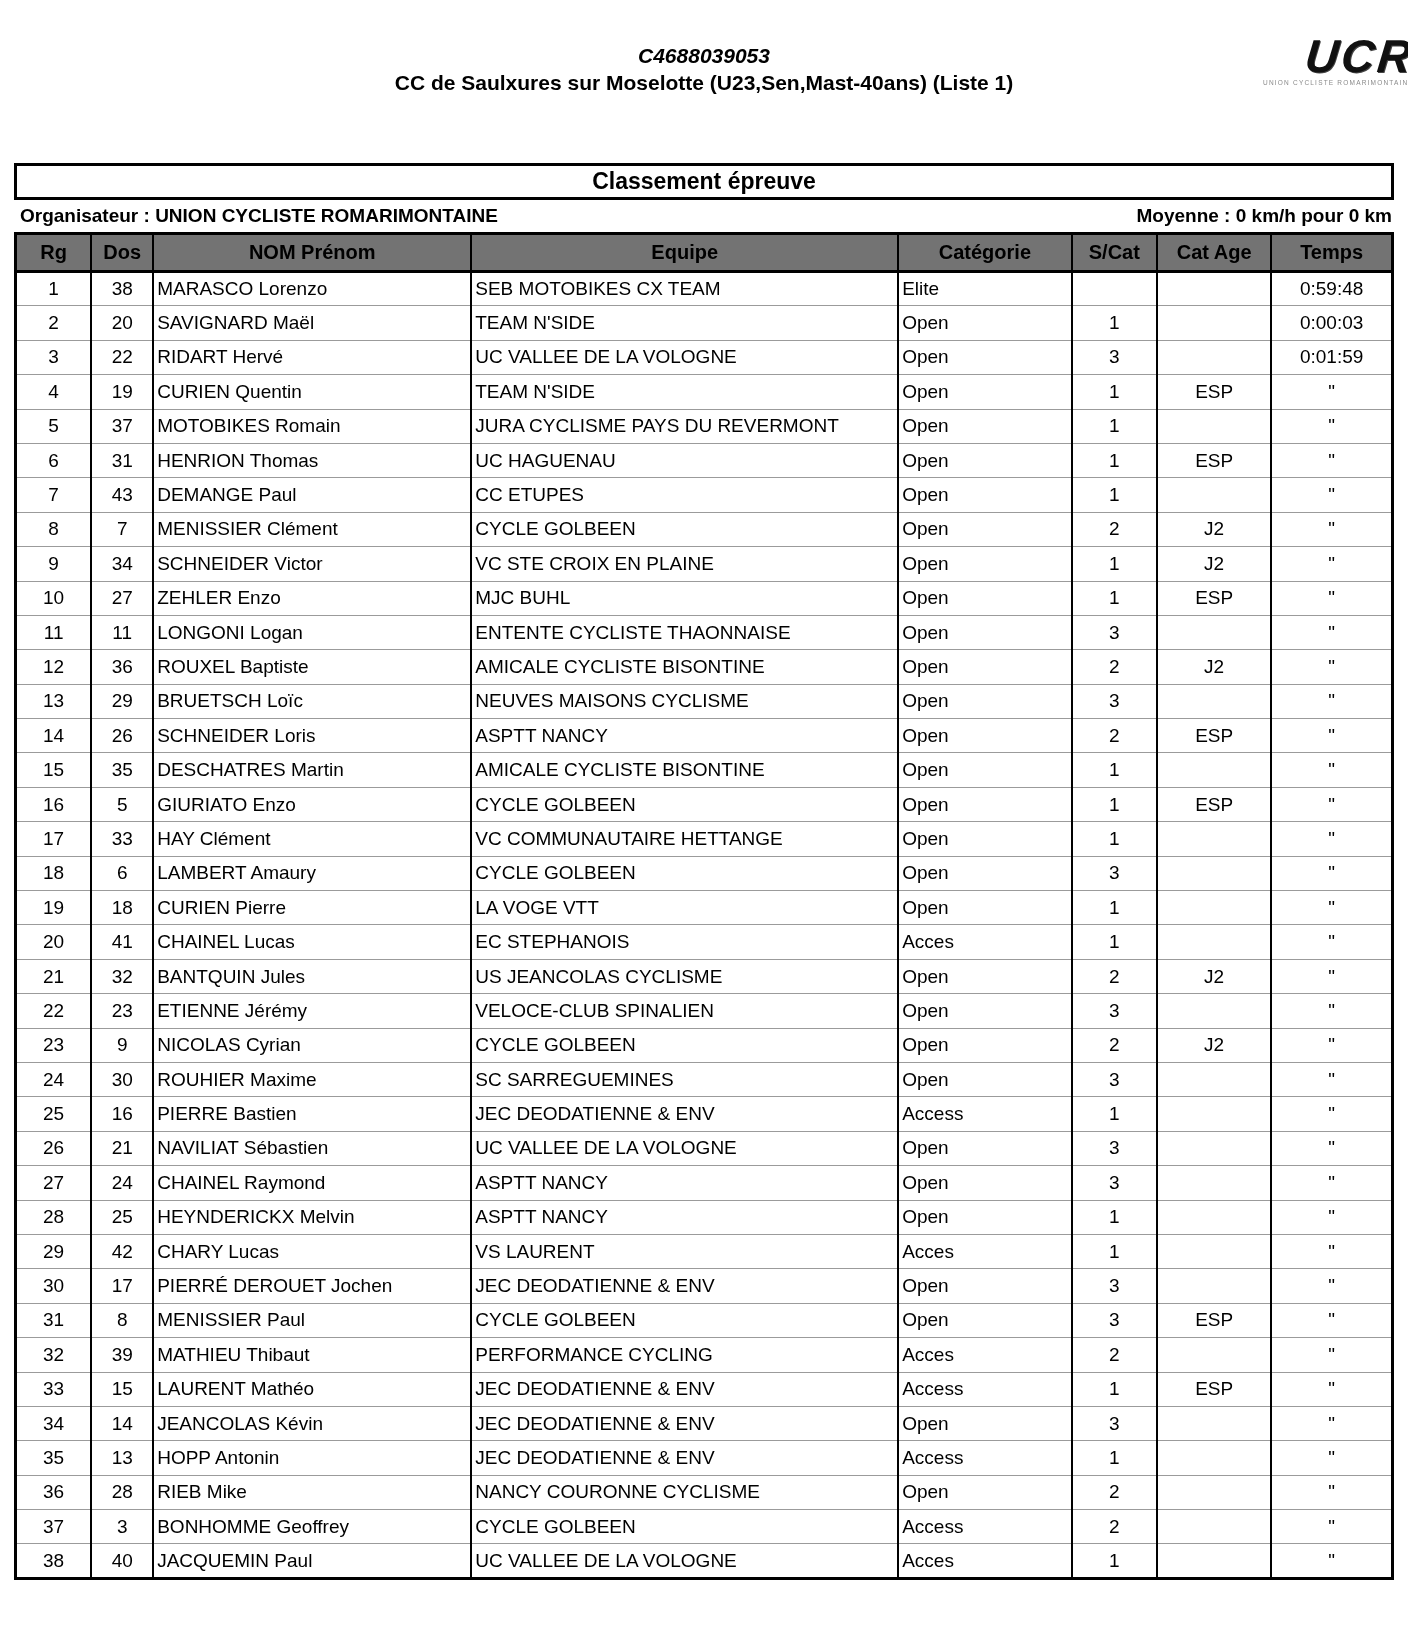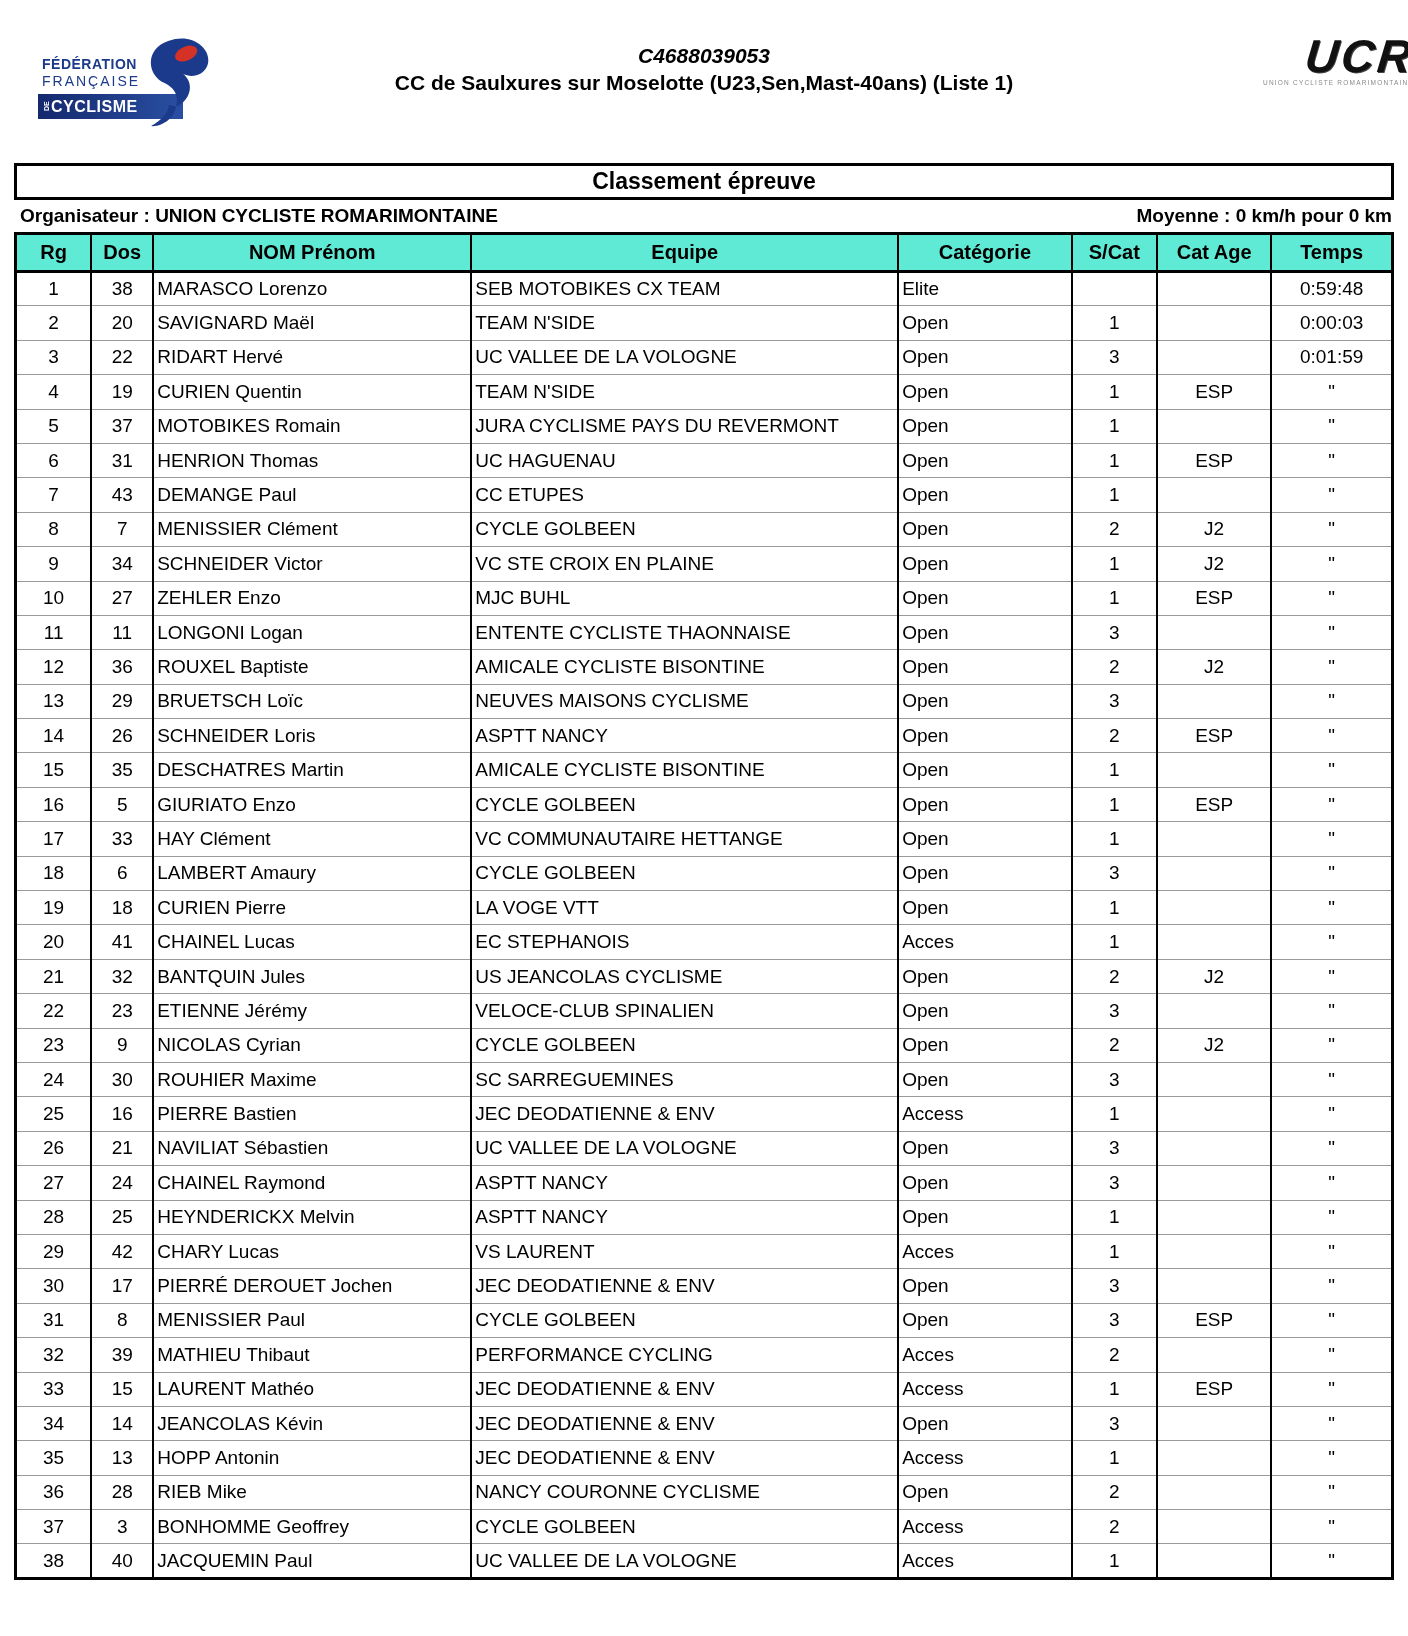--- a/index.html
+++ b/index.html
@@ -73,21 +73,21 @@
   }
 
   
   table.results {
     width: 100%;
     border-collapse: collapse;
     border: 3px solid #000;
     table-layout: fixed;
   }
   table.results thead th {
-    background: #5eead4;
+    background: #737373;
     border: 2px solid #000;
     border-bottom: 3px solid #000;
     height: 38px;
     font-size: 20px; font-weight: bold;
     text-align: center;
   }
   table.results td {
     border-left: 2px solid #000;
     border-right: 2px solid #000;
     border-top: 1px solid #9b9b9b;
@@ -108,35 +108,20 @@
   col.c-temps  { width: 8.8%; }
 
   td.c-rg, td.c-dos, td.c-scat, td.c-age, td.c-temps { text-align: center; }
   td.c-nom, td.c-equipe, td.c-cat { text-align: left; padding-left: 5px; }
 </style>
 </head>
 <body>
 
 <div class="top-header">
 
-  <div class="ffc-logo">
-    <div class="ffc-text">
-      <div class="ffc-line1">FÉDÉRATION</div>
-      <div class="ffc-line2">FRANÇAISE</div>
-    </div>
-    <div class="ffc-banner">
-      <span class="ffc-de">DE</span>
-      <span class="ffc-cyclisme">CYCLISME</span>
-    </div>
-    <svg class="ffc-swoosh" width="78" height="92" viewBox="0 0 100 118">
-      <path d="M40 4 C72 -8 98 16 90 36 C85 48 70 52 59 46 C76 60 66 82 50 88 C54 74 48 64 36 58 C12 48 10 14 40 4 Z" fill="#1b3a8c"></path>
-      <path d="M50 88 C48 102 34 114 18 113 C32 105 40 96 41 86 Z" fill="#1b3a8c"></path>
-      <ellipse cx="63" cy="20" rx="15" ry="9" transform="rotate(-24 63 20)" fill="#d43226"></ellipse>
-    </svg>
-  </div>
 
   <div class="title-block">
     <div class="title-code">C4688039053</div>
     <div class="title-event">CC de Saulxures sur Moselotte (U23,Sen,Mast-40ans) (Liste 1)</div>
   </div>
 
   <div class="ucr-logo">
     <div class="ucr-text">UCR</div>
     <div class="ucr-sub">UNION CYCLISTE ROMARIMONTAINE</div>
   </div>

